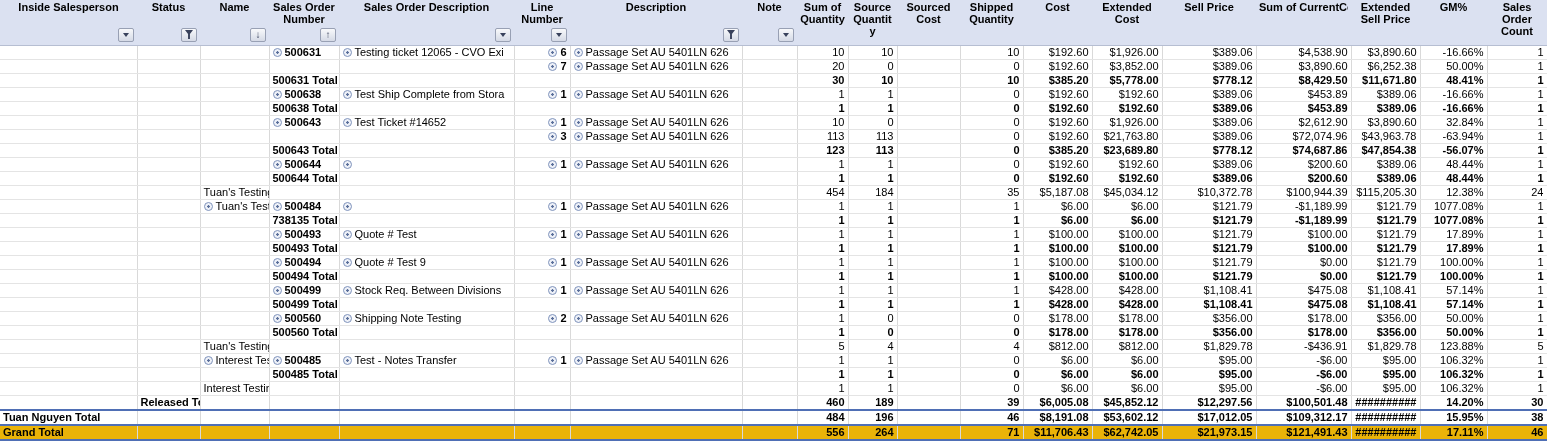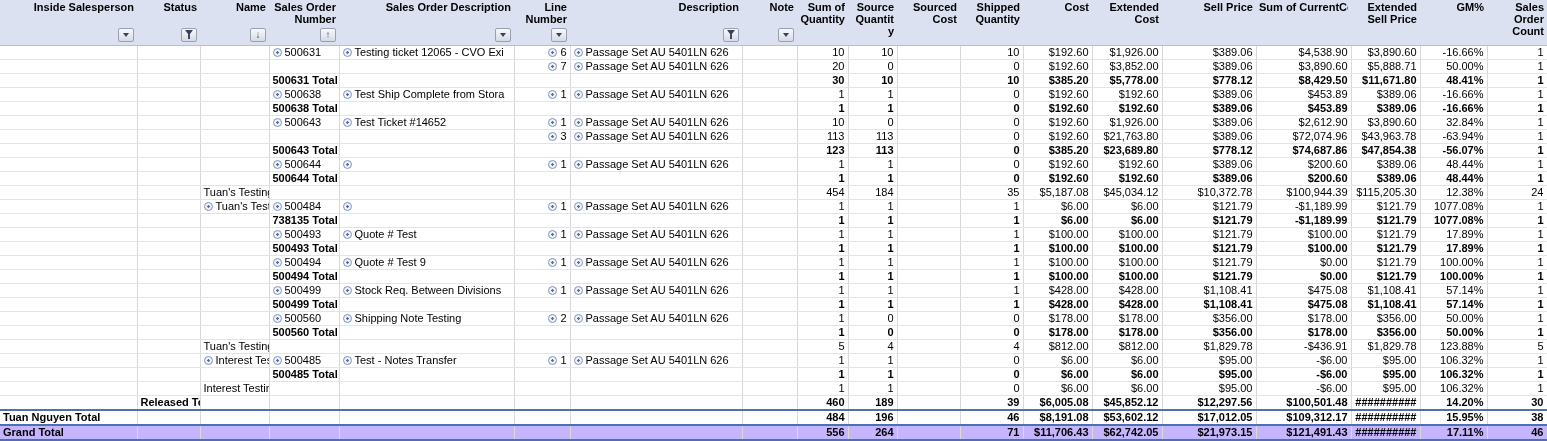--- a/index.html
+++ b/index.html
@@ -2,21 +2,21 @@
 <html><head>
 <meta charset="utf-8">
 <style>
   html,body{margin:0;padding:0;}
   body{
     width:1547px;height:441px;overflow:hidden;background:#ffffff;
     font-family:"Liberation Sans",sans-serif;
   }
   table{border-collapse:collapse;table-layout:fixed;width:1547px;}
   thead th{
-    background:#dbe1f1;vertical-align:top;text-align:right;
+    background:#dbe1f1;vertical-align:top;text-align:center;
     font-size:11px;font-weight:bold;color:#000;
     padding:1px 3px 0 3px;height:45px;position:relative;
     border-bottom:1px solid #b6bed2;overflow:hidden;line-height:12px;
     box-sizing:border-box;
   }
   .hlabel{overflow-wrap:break-word;}
   th.nowrap .hlabel{white-space:nowrap;overflow:hidden;}
   .fbtn{
     position:absolute;right:3px;bottom:3px;width:16px;height:14px;
     background:linear-gradient(#f8f9fb,#d5dae6);
@@ -26,24 +26,24 @@
   .tri{width:0;height:0;border-left:3px solid transparent;border-right:3px solid transparent;border-top:4px solid #39425c;}
   .funnel{width:8px;height:9px;background:#39425c;clip-path:polygon(0 0,100% 0,62% 45%,62% 100%,38% 100%,38% 45%);}
   .sort{font-size:10px;line-height:10px;color:#39425c;font-weight:bold;}
   tbody td{
     font-size:11px;height:13px;line-height:13px;padding:0 3px;
     border-right:1px solid #d9d9d9;border-bottom:1px solid #e4e4e4;
     white-space:nowrap;overflow:hidden;color:#000;box-sizing:content-box;
   }
   td.r{text-align:right;}
   td.l{text-align:left;}
-  .b{font-weight:normal;}
+  .b{font-weight:bold;}
   tr.bold td{font-weight:bold;}
   tr.sep td{border-bottom:2px solid #4f6fb5;}
-  tr.grand td{background:#c4b5fd;border-bottom:2px solid #4f6fb5;}
+  tr.grand td{background:#eab308;border-bottom:2px solid #4f6fb5;}
   .exp{
     display:inline-block;width:7px;height:7px;border:1px solid #8094bc;border-radius:50%;
     background:radial-gradient(circle,#5a6f9a 0 1px,#eef1f8 1.5px);
     margin-right:3px;vertical-align:-1px;flex:none;
   }
   tr.filler td{border-bottom:none;}
 </style>
 </head>
 <body>
 
@@ -186,21 +186,21 @@
         <td class="l"><span class="exp"></span><span>Passage Set AU 5401LN 626</span></td>
         <td class="l"></td>
         <td class="r"><span>20</span></td>
         <td class="r"><span>0</span></td>
         <td class="r"></td>
         <td class="r"><span>0</span></td>
         <td class="r"><span>$192.60</span></td>
         <td class="r"><span>$3,852.00</span></td>
         <td class="r"><span>$389.06</span></td>
         <td class="r"><span>$3,890.60</span></td>
-        <td class="r"><span>$5,888.71</span></td>
+        <td class="r"><span>$6,252.38</span></td>
         <td class="r"><span>50.00%</span></td>
         <td class="r"><span>1</span></td>
       </tr>
       <tr class="bold">
         <td class="l"></td>
         <td class="l"></td>
         <td class="l"></td>
         <td class="l"><span>500631 Total</span></td>
         <td class="l"></td>
         <td class="r"></td>

